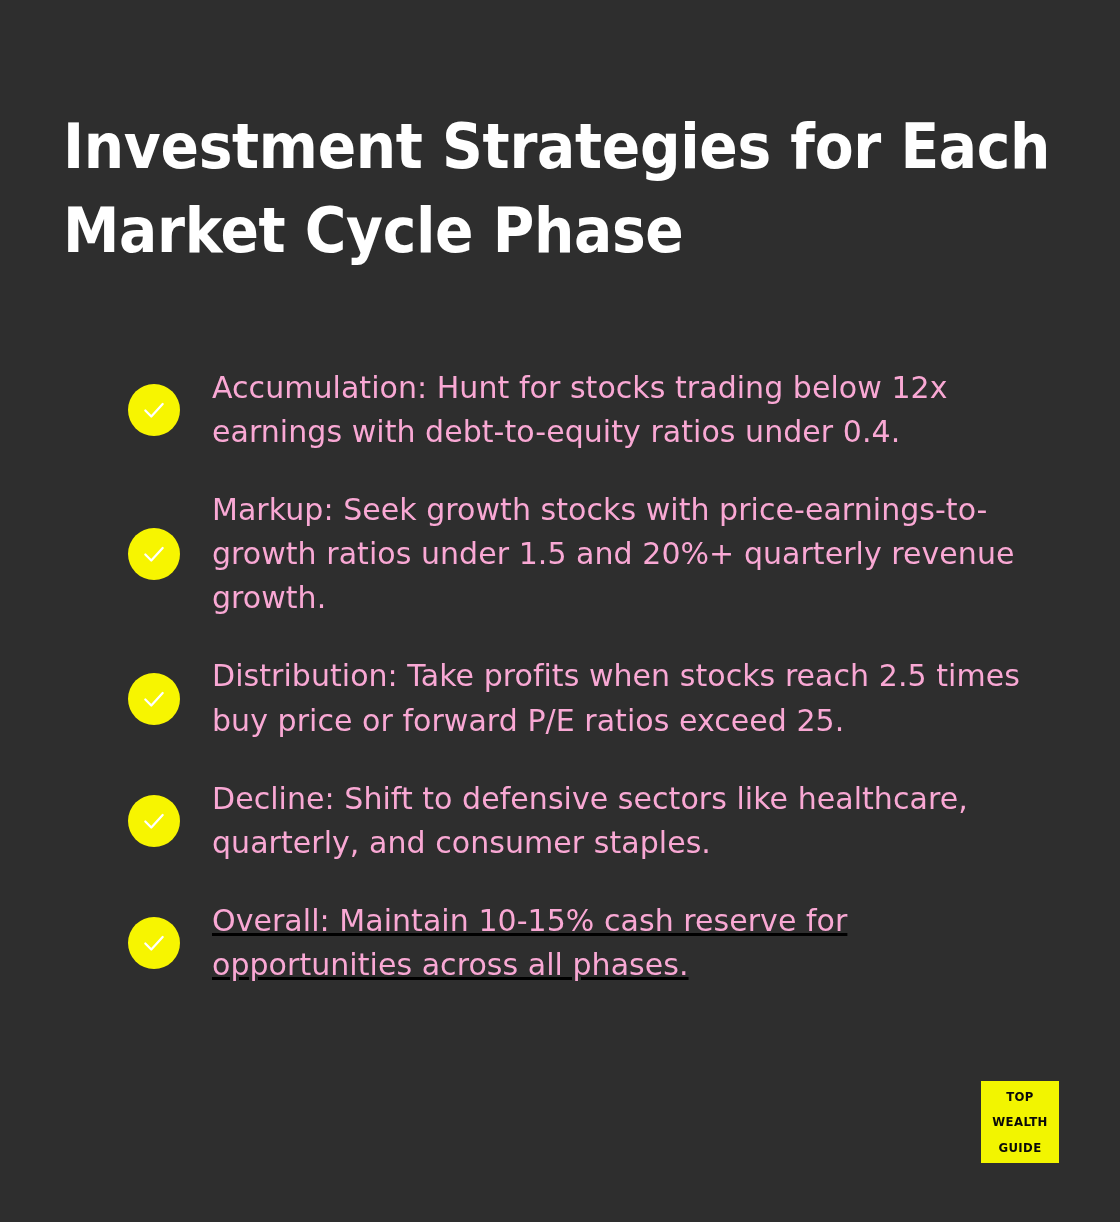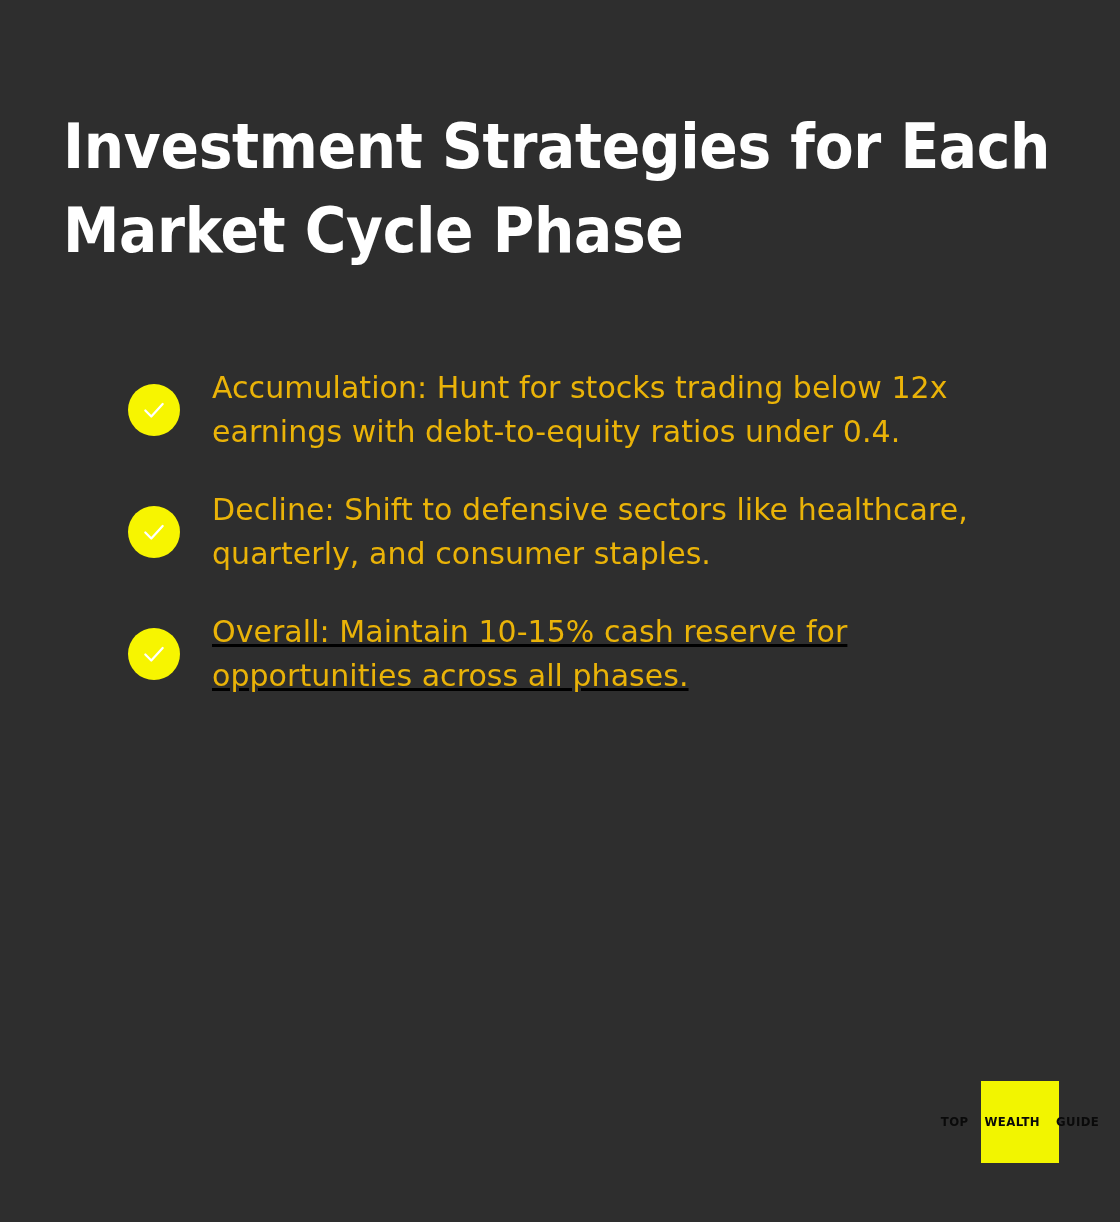--- a/index.html
+++ b/index.html
@@ -73,42 +73,42 @@
     justify-content: center;
     margin-right: 32px;
   }
   .check-badge svg {
     display: block;
     width: 26px;
     height: 26px;
   }
 
   .bullet-text {
-    color: #eab308;
+    color: #f9a8d4;
     font-family: "DejaVu Sans", "Liberation Sans", sans-serif;
     font-size: 30px;
     font-weight: 400;
     line-height: 1.47;
     letter-spacing: 0.05px;
     max-width: 838px;
   }
 
   
   .logo-badge {
     position: absolute;
     left: 981px;
     top: 1081px;
     width: 78px;
     height: 82px;
     background: #f2f500;
     display: flex;
-    flex-direction: row;
+    flex-direction: column;
     align-items: center;
     justify-content: center;
-    gap: 16px;
+    gap: 10px;
   }
   .logo-line {
     color: #0a0a0a;
     font-family: "DejaVu Sans Condensed", "Liberation Sans Narrow", "Liberation Sans", sans-serif;
     font-size: 13px;
     font-weight: 700;
     line-height: 1.18;
     letter-spacing: 0.4px;
     text-align: center;
   }
@@ -126,21 +126,37 @@
 
     <li class="bullet-item">
       <span class="check-badge">
         <svg viewBox="0 0 24 24" fill="none" stroke="#ffffff" stroke-width="2.1" stroke-linecap="round" stroke-linejoin="round" aria-hidden="true">
           <polyline points="4,12.5 9.5,18 20,6.5"></polyline>
         </svg>
       </span>
       <span class="bullet-text">Accumulation: Hunt for stocks trading below 12x earnings with debt-to-equity ratios under 0.4.</span>
     </li>
 
+    <li class="bullet-item">
+      <span class="check-badge">
+        <svg viewBox="0 0 24 24" fill="none" stroke="#ffffff" stroke-width="2.1" stroke-linecap="round" stroke-linejoin="round" aria-hidden="true">
+          <polyline points="4,12.5 9.5,18 20,6.5"></polyline>
+        </svg>
+      </span>
+      <span class="bullet-text">Markup: Seek growth stocks with price-earnings-to-growth ratios under 1.5 and 20%+ quarterly revenue growth.</span>
+    </li>
 
+    <li class="bullet-item">
+      <span class="check-badge">
+        <svg viewBox="0 0 24 24" fill="none" stroke="#ffffff" stroke-width="2.1" stroke-linecap="round" stroke-linejoin="round" aria-hidden="true">
+          <polyline points="4,12.5 9.5,18 20,6.5"></polyline>
+        </svg>
+      </span>
+      <span class="bullet-text">Distribution: Take profits when stocks reach 2.5 times buy price or forward P/E ratios exceed 25.</span>
+    </li>
 
     <li class="bullet-item">
       <span class="check-badge">
         <svg viewBox="0 0 24 24" fill="none" stroke="#ffffff" stroke-width="2.1" stroke-linecap="round" stroke-linejoin="round" aria-hidden="true">
           <polyline points="4,12.5 9.5,18 20,6.5"></polyline>
         </svg>
       </span>
       <span class="bullet-text">Decline: Shift to defensive sectors like healthcare, quarterly, and consumer staples.</span>
     </li>
 

